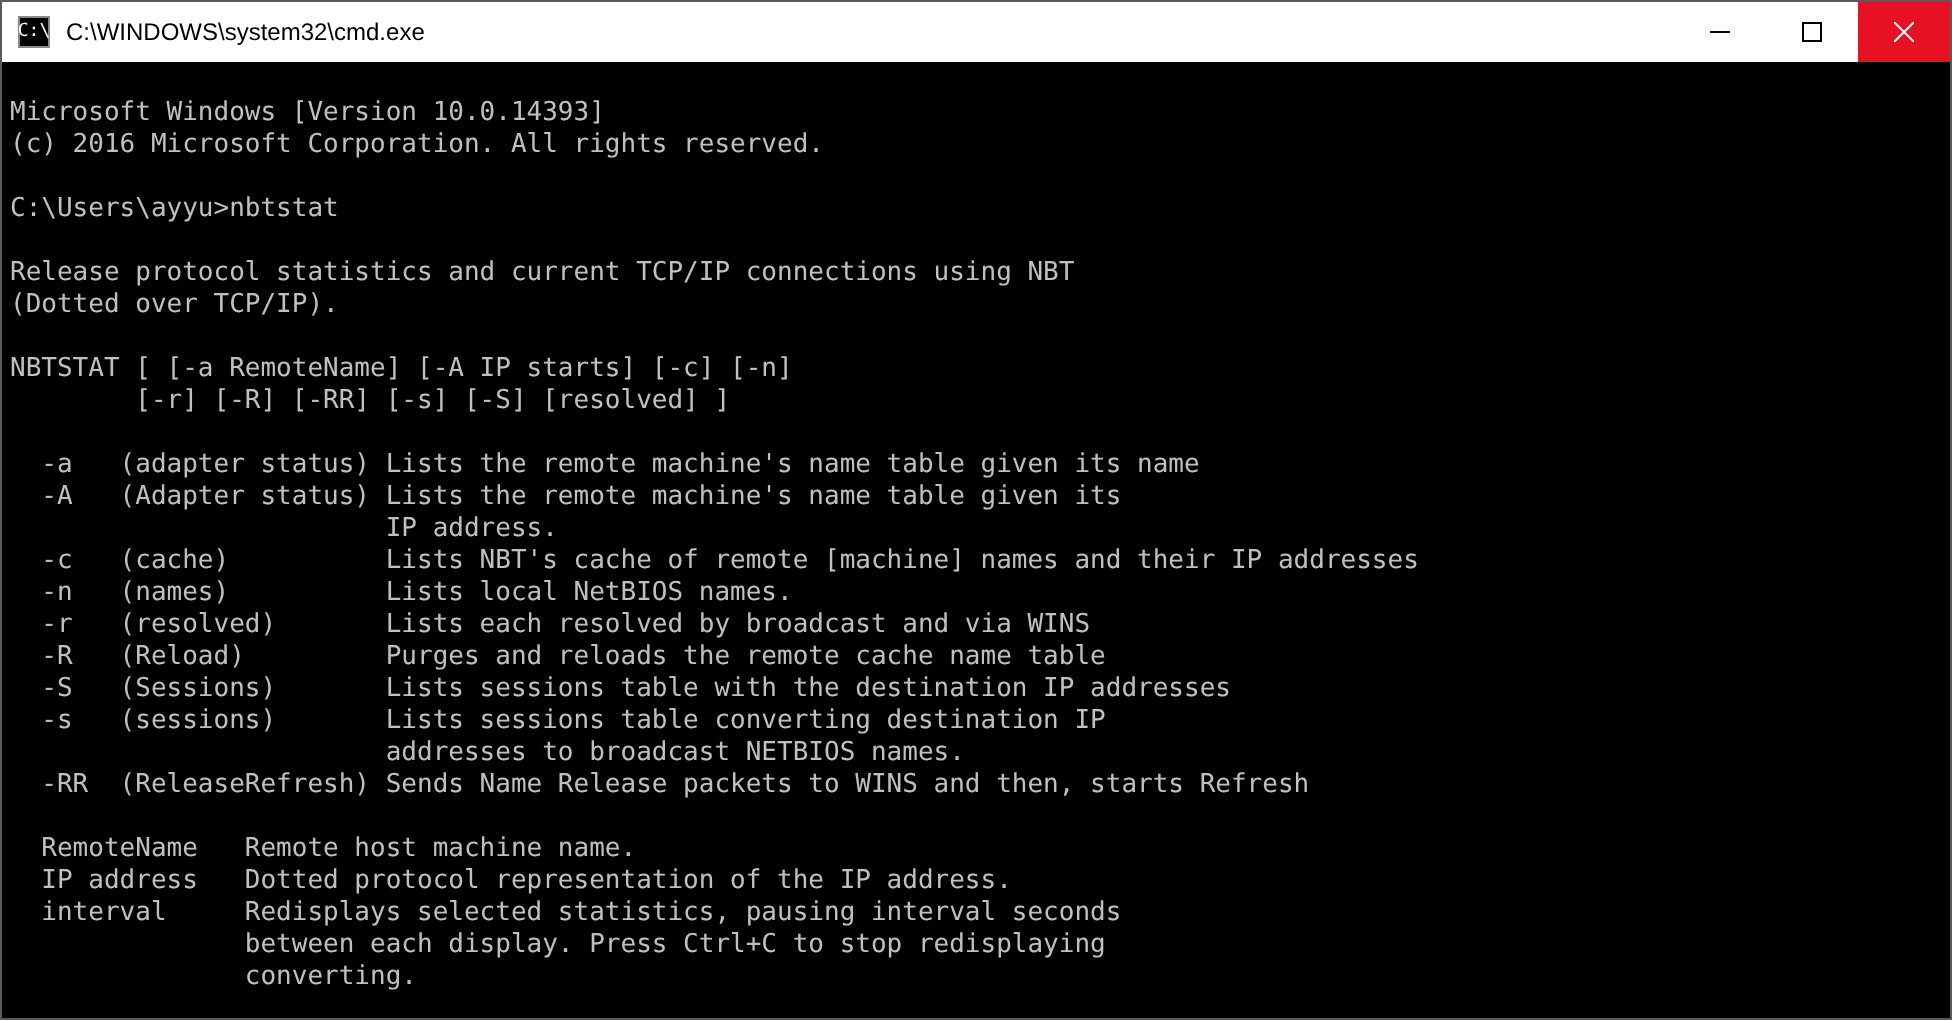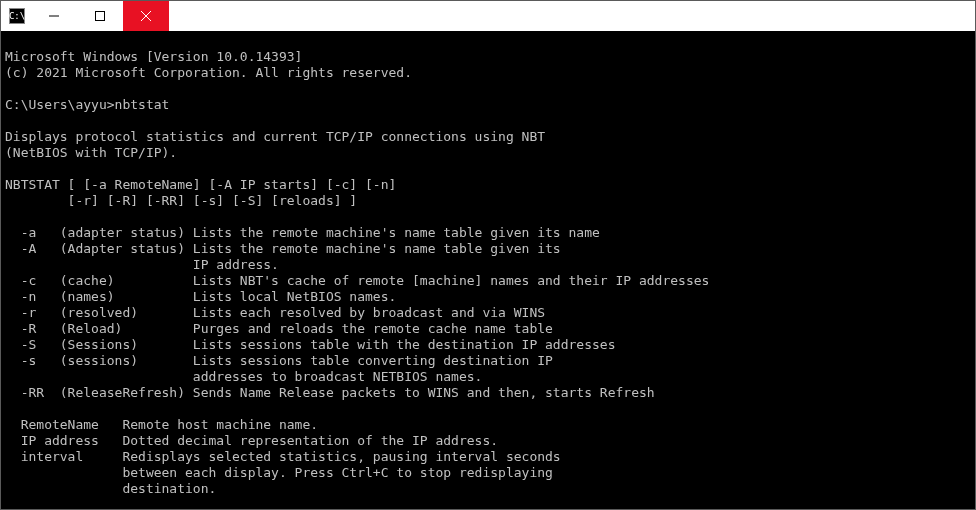--- a/index.html
+++ b/index.html
@@ -75,20 +75,21 @@
       white-space: pre;
       overflow: hidden;
     }
   </style>
 </head>
 <body>
 
 <div class="window">
   <div class="titlebar">
     <div class="icon">C:\</div>
+    <div class="title">C:\WINDOWS\system32\cmd.exe</div>
     <div class="controls">
       <div class="btn">
         <svg viewBox="0 0 10 10">
             <line x1="0" y1="5" x2="10" y2="5" stroke-width="1"></line>
           </svg>
       </div>
       <div class="btn">
         <svg viewBox="0 0 10 10">
             <rect x="0.5" y="0.5" width="9" height="9" fill="none" stroke-width="1"></rect>
           </svg>
@@ -96,41 +97,41 @@
       <div class="btn close">
         <svg viewBox="0 0 10 10">
             <line x1="0" y1="0" x2="10" y2="10" stroke-width="1"></line>
             <line x1="10" y1="0" x2="0" y2="10" stroke-width="1"></line>
           </svg>
       </div>
     </div>
   </div>
   <div class="terminal">
 <span>Microsoft Windows [Version 10.0.14393]</span>
-<span>(c) 2021 Microsoft Corporation. All rights reserved.</span>
+<span>(c) 2016 Microsoft Corporation. All rights reserved.</span>
 
 <span>C:\Users\ayyu&gt;nbtstat</span>
 
-<span>Displays protocol statistics and current TCP/IP connections using NBT</span>
-<span>(NetBIOS with TCP/IP).</span>
+<span>Release protocol statistics and current TCP/IP connections using NBT</span>
+<span>(Dotted over TCP/IP).</span>
 
 <span>NBTSTAT [ [-a RemoteName] [-A IP starts] [-c] [-n]</span>
-<span>        [-r] [-R] [-RR] [-s] [-S] [reloads] ]</span>
+<span>        [-r] [-R] [-RR] [-s] [-S] [resolved] ]</span>
 
 <span>  -a   (adapter status) Lists the remote machine's name table given its name</span>
 <span>  -A   (Adapter status) Lists the remote machine's name table given its</span>
 <span>                        IP address.</span>
 <span>  -c   (cache)          Lists NBT's cache of remote [machine] names and their IP addresses</span>
 <span>  -n   (names)          Lists local NetBIOS names.</span>
 <span>  -r   (resolved)       Lists each resolved by broadcast and via WINS</span>
 <span>  -R   (Reload)         Purges and reloads the remote cache name table</span>
 <span>  -S   (Sessions)       Lists sessions table with the destination IP addresses</span>
 <span>  -s   (sessions)       Lists sessions table converting destination IP</span>
 <span>                        addresses to broadcast NETBIOS names.</span>
 <span>  -RR  (ReleaseRefresh) Sends Name Release packets to WINS and then, starts Refresh</span>
 
 <span>  RemoteName   Remote host machine name.</span>
-<span>  IP address   Dotted decimal representation of the IP address.</span>
+<span>  IP address   Dotted protocol representation of the IP address.</span>
 <span>  interval     Redisplays selected statistics, pausing interval seconds</span>
 <span>               between each display. Press Ctrl+C to stop redisplaying</span>
-<span>               destination.</span>
+<span>               converting.</span>
 </div>
 </div>
 
 </body></html>

